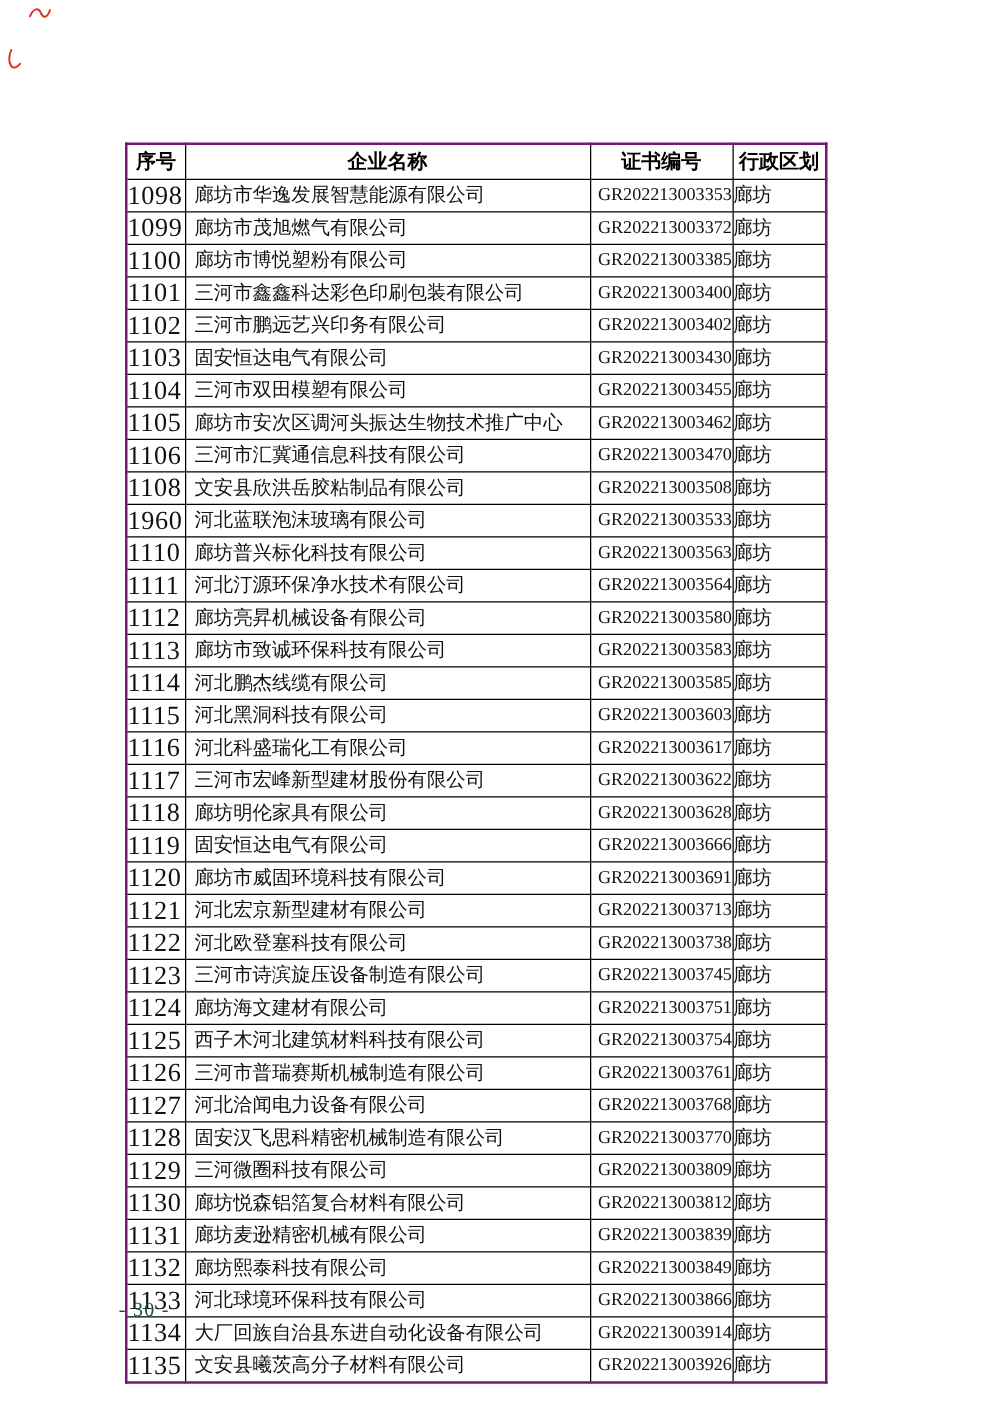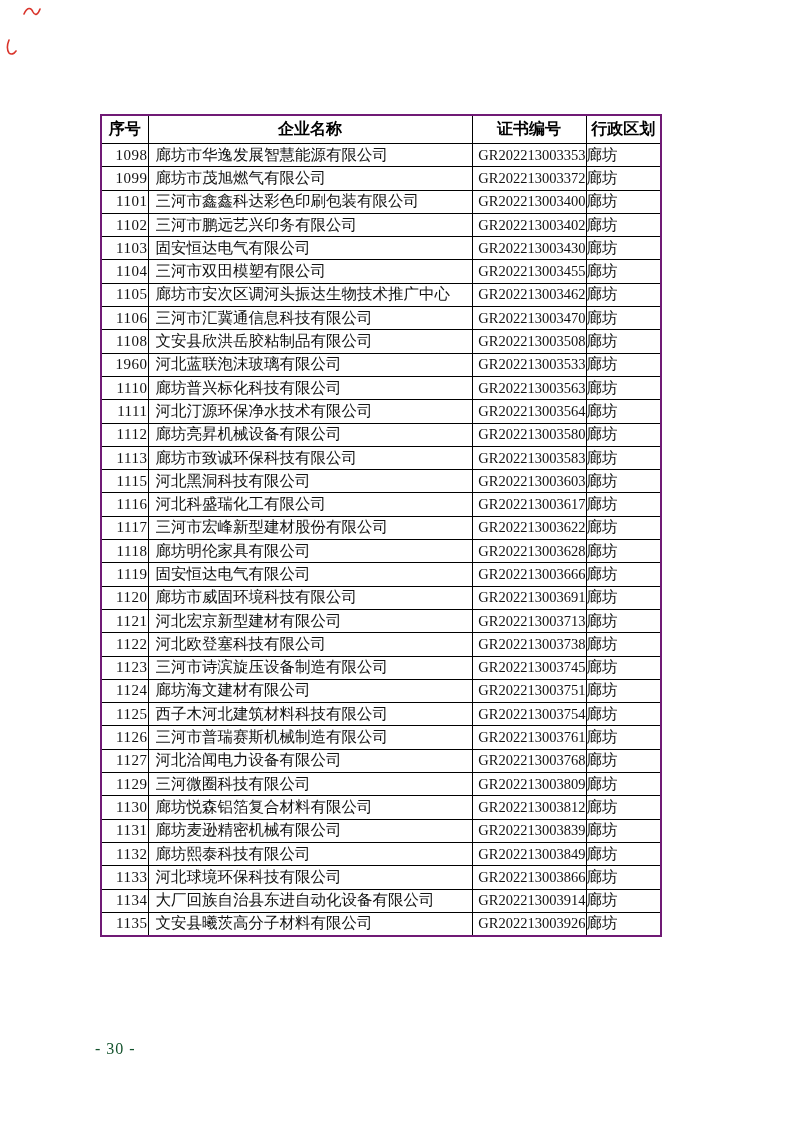--- a/index.html
+++ b/index.html
@@ -39,22 +39,22 @@
     font-size: 16px;
     font-weight: bold;
     text-align: center;
     color: #000000;
   }
   .cert-table td {
     height: 22.3px;
     font-size: 15.5px;
   }
   td.idx {
-    text-align: right;
-    font-size: 15px;
+    text-align: left;
+    font-size: 21px;
     letter-spacing: 0.5px;
   }
   td.company {
     text-align: left;
     padding-left: 7px;
   }
   td.cert {
     text-align: right;
     font-size: 14.5px;
     font-family: Liberation Serif, serif;
@@ -113,20 +113,26 @@
         <td class="cert">GR202213003353</td>
         <td class="region">廊坊</td>
       </tr>
       <tr>
         <td class="idx">1099</td>
         <td class="company">廊坊市茂旭燃气有限公司</td>
         <td class="cert">GR202213003372</td>
         <td class="region">廊坊</td>
       </tr>
       <tr>
+        <td class="idx">1100</td>
+        <td class="company">廊坊市博悦塑粉有限公司</td>
+        <td class="cert">GR202213003385</td>
+        <td class="region">廊坊</td>
+      </tr>
+      <tr>
         <td class="idx">1101</td>
         <td class="company">三河市鑫鑫科达彩色印刷包装有限公司</td>
         <td class="cert">GR202213003400</td>
         <td class="region">廊坊</td>
       </tr>
       <tr>
         <td class="idx">1102</td>
         <td class="company">三河市鹏远艺兴印务有限公司</td>
         <td class="cert">GR202213003402</td>
         <td class="region">廊坊</td>
@@ -185,20 +191,26 @@
         <td class="cert">GR202213003580</td>
         <td class="region">廊坊</td>
       </tr>
       <tr>
         <td class="idx">1113</td>
         <td class="company">廊坊市致诚环保科技有限公司</td>
         <td class="cert">GR202213003583</td>
         <td class="region">廊坊</td>
       </tr>
       <tr>
+        <td class="idx">1114</td>
+        <td class="company">河北鹏杰线缆有限公司</td>
+        <td class="cert">GR202213003585</td>
+        <td class="region">廊坊</td>
+      </tr>
+      <tr>
         <td class="idx">1115</td>
         <td class="company">河北黑洞科技有限公司</td>
         <td class="cert">GR202213003603</td>
         <td class="region">廊坊</td>
       </tr>
       <tr>
         <td class="idx">1116</td>
         <td class="company">河北科盛瑞化工有限公司</td>
         <td class="cert">GR202213003617</td>
         <td class="region">廊坊</td>
@@ -260,20 +272,26 @@
       <tr>
         <td class="idx">1126</td>
         <td class="company">三河市普瑞赛斯机械制造有限公司</td>
         <td class="cert">GR202213003761</td>
         <td class="region">廊坊</td>
       </tr>
       <tr>
         <td class="idx">1127</td>
         <td class="company">河北洽闻电力设备有限公司</td>
         <td class="cert">GR202213003768</td>
+        <td class="region">廊坊</td>
+      </tr>
+      <tr>
+        <td class="idx">1128</td>
+        <td class="company">固安汉飞思科精密机械制造有限公司</td>
+        <td class="cert">GR202213003770</td>
         <td class="region">廊坊</td>
       </tr>
       <tr>
         <td class="idx">1129</td>
         <td class="company">三河微圈科技有限公司</td>
         <td class="cert">GR202213003809</td>
         <td class="region">廊坊</td>
       </tr>
       <tr>
         <td class="idx">1130</td>

